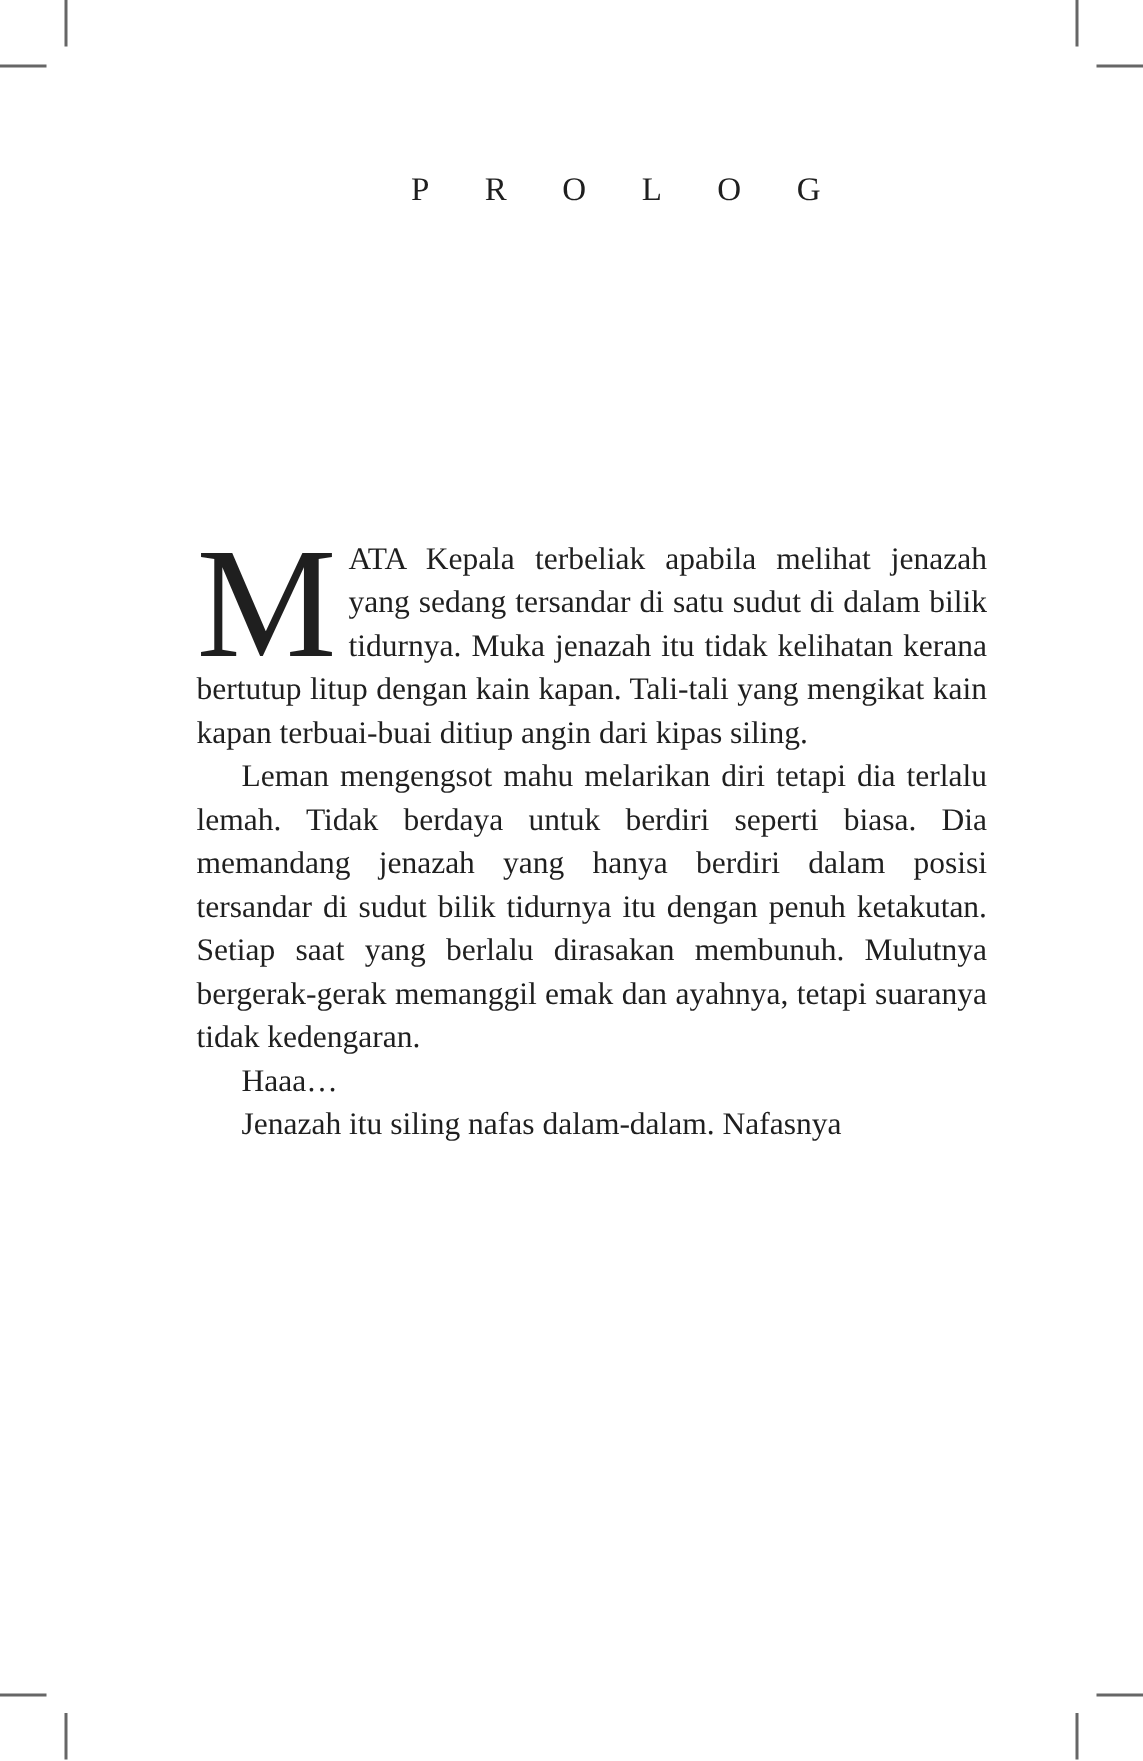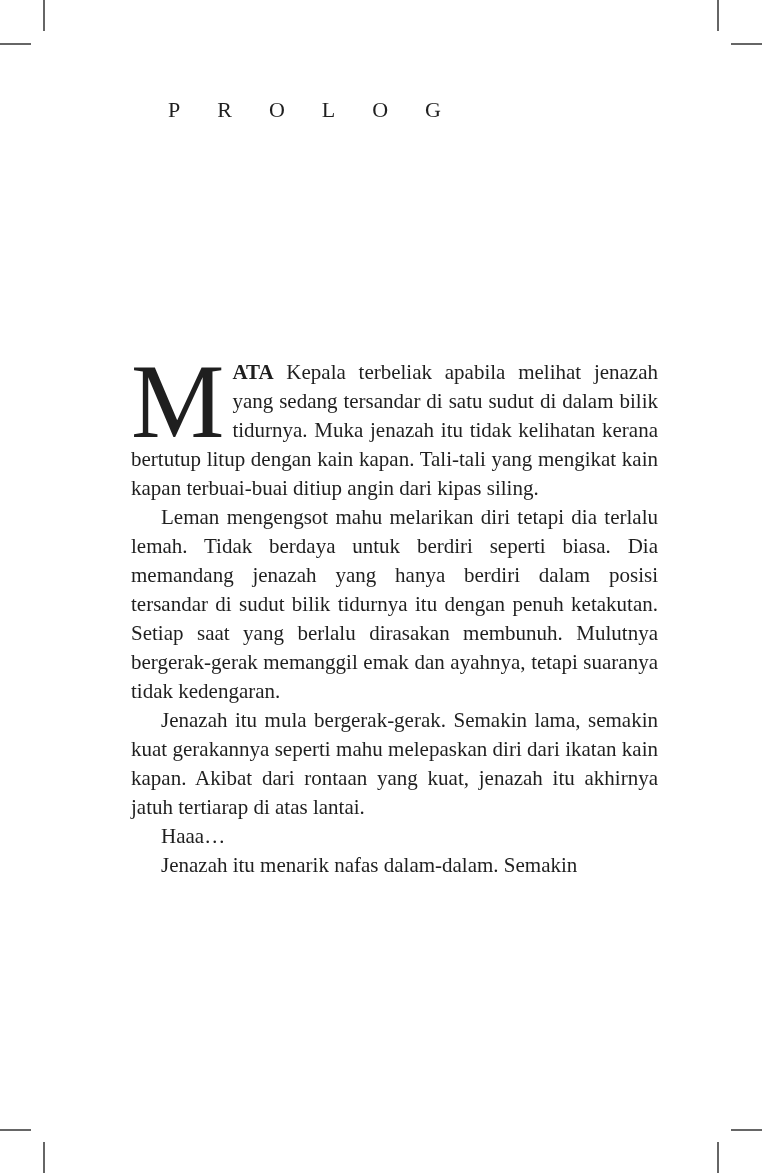--- a/index.html
+++ b/index.html
@@ -30,23 +30,24 @@
   .bl-h { left: 0;     top: 1129px; }
   .bl-v { left: 43px;  top: 1142px; height: 32px; }
   .br-h { left: 731px; top: 1129px; }
   .br-v { left: 717px; top: 1142px; height: 32px; }
   
   .chapter-title {
     position: absolute;
     left: 131px;
     top: 97px;
     width: 527px;
-    margin: 0;
+    margin: 16px;
     font-size: 22px;
     font-weight: 400;
+    text-align: center;
     letter-spacing: 37px;
     padding-left: 37px;  
     box-sizing: border-box;
     white-space: nowrap;
   }
   
   .body-text {
     position: absolute;
     left: 131px;
     top: 358px;
@@ -66,21 +67,21 @@
   }
   .dropcap {
     float: left;
     font-size: 105px;
     line-height: 84px;
     height: 84px;
     margin: 2px 8px 0 0;
     font-weight: 400;
   }
   .lead-word {
-    font-weight: 700;
+    font-weight: 400;
     margin-top: 12px;
   }
 </style>
 </head>
 <body>
 
 <div class="page">
 
   <div class="crop v tl-v"></div>
   <div class="crop h tl-h"></div>
@@ -91,19 +92,18 @@
   <div class="crop h br-h"></div>
   <div class="crop v br-v"></div>
 
   <h1 class="chapter-title">PROLOG</h1>
 
   <div class="body-text">
 
     <p><span class="dropcap">M</span><span class="lead-word">ATA</span><span> Kepala terbeliak apabila melihat jenazah yang sedang tersandar di satu sudut di dalam bilik tidurnya. Muka jenazah itu tidak kelihatan kerana bertutup litup dengan kain kapan. Tali-tali yang mengikat kain kapan terbuai-buai ditiup angin dari kipas siling.</span></p>
 
     <p class="indented">Leman mengengsot mahu melarikan diri tetapi dia terlalu lemah. Tidak berdaya untuk berdiri seperti biasa. Dia memandang jenazah yang hanya berdiri dalam posisi tersandar di sudut bilik tidurnya itu dengan penuh ketakutan. Setiap saat yang berlalu dirasakan membunuh. Mulutnya bergerak-gerak memanggil emak dan ayahnya, tetapi suaranya tidak kedengaran.</p>
-    <p class="indented">Jenazah itu mula bergerak-gerak. Semakin lama, semakin kuat gerakannya seperti mahu melepaskan diri dari ikatan kain kapan. Akibat dari rontaan yang kuat, jenazah itu akhirnya jatuh tertiarap di atas lantai.</p>
     <p class="indented italic">Haaa…</p>
-    <p class="indented">Jenazah itu menarik nafas dalam-dalam. Semakin</p>
+    <p class="indented">Jenazah itu siling nafas dalam-dalam. Nafasnya</p>
 
   </div>
 
 </div>
 
 </body></html>

